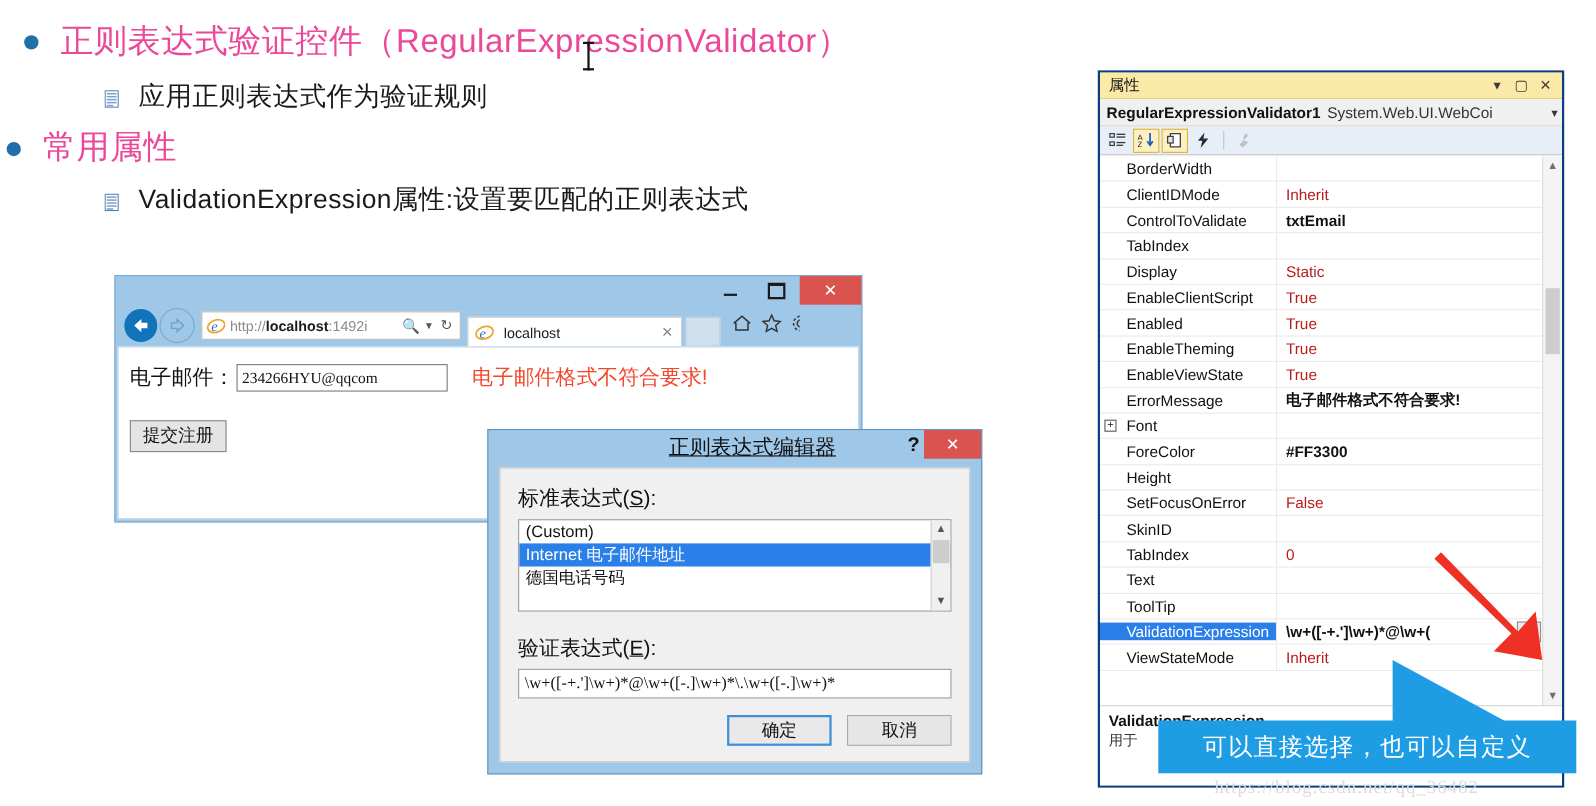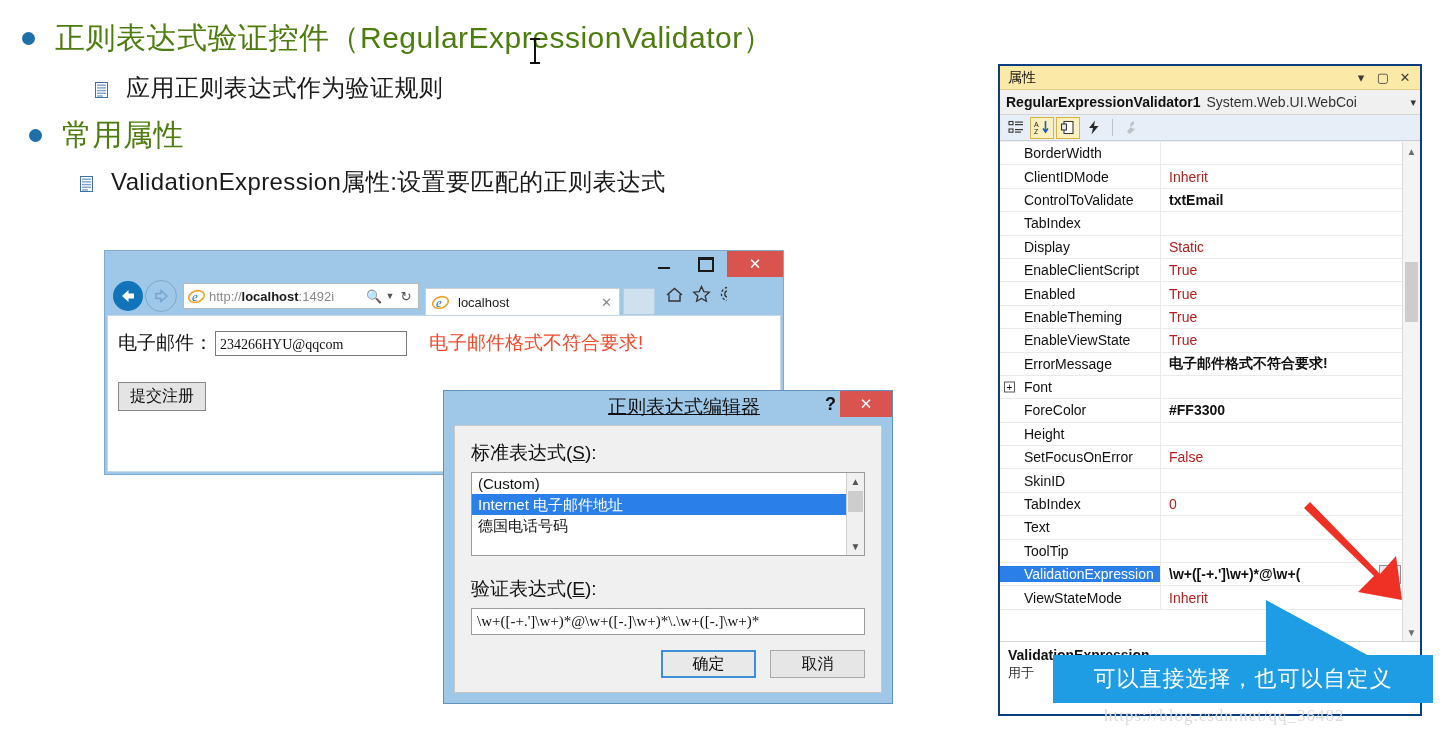--- a/index.html
+++ b/index.html
@@ -6,21 +6,21 @@
   html,body{margin:0;padding:0;}
   body{
     width:1451px;height:733px;overflow:hidden;background:#ffffff;
     font-family:"Liberation Sans","DejaVu Sans",sans-serif;
     position:relative;
   }
   
   #slide-text{position:absolute;left:0;top:0;width:960px;height:220px;}
   .bullet-l1{position:absolute;display:flex;align-items:flex-start;}
   .dot{width:13px;height:13px;border-radius:50%;background:#1f6fa8;margin-right:20px;margin-top:12px;flex:0 0 auto;}
-  .l1-text{font-size:30px;color:#4d7c0f;letter-spacing:0.5px;white-space:nowrap;line-height:1.2;}
+  .l1-text{font-size:30px;color:#ec4899;letter-spacing:0.5px;white-space:nowrap;line-height:1.2;}
   .bullet-l2{position:absolute;display:flex;align-items:flex-start;}
   .sq{width:13px;height:16px;margin-right:18px;margin-top:8px;flex:0 0 auto;position:relative;}
   .sq svg{display:block;}
   .l2-text{font-size:24px;color:#1a1a1a;letter-spacing:0.4px;white-space:nowrap;line-height:1.2;}
   #text-cursor{position:absolute;left:534px;top:38px;width:2px;height:26px;background:#111;}
   #text-cursor:before,#text-cursor:after{content:"";position:absolute;left:-4px;width:10px;height:2px;background:#111;}
   #text-cursor:before{top:0;}
   #text-cursor:after{bottom:0;}
 
   
@@ -198,25 +198,25 @@
             <rect x="2" y="2.5" width="9" height="1.4"></rect>
             <rect x="2" y="5.2" width="9" height="1.4"></rect>
             <rect x="2" y="7.9" width="9" height="1.4"></rect>
             <rect x="2" y="10.6" width="9" height="1.4"></rect>
             <rect x="2" y="13.3" width="6" height="1.4"></rect>
           </g>
         </svg>
     </span>
     <span class="l2-text">应用正则表达式作为验证规则</span>
   </div>
-  <div class="bullet-l1" style="left:29px;top:117px;">
+  <div class="bullet-l1" style="left:6px;top:117px;">
     <span class="dot"></span>
     <span class="l1-text">常用属性</span>
   </div>
-  <div class="bullet-l2" style="left:80px;top:168px;">
+  <div class="bullet-l2" style="left:95px;top:168px;">
     <span class="sq">
       <svg width="13" height="16" viewBox="0 0 13 16">
           <rect x="0.5" y="0.5" width="12" height="15" fill="#ffffff" stroke="#3c6fa8"></rect>
           <g fill="#7ba2cc">
             <rect x="2" y="2.5" width="9" height="1.4"></rect>
             <rect x="2" y="5.2" width="9" height="1.4"></rect>
             <rect x="2" y="7.9" width="9" height="1.4"></rect>
             <rect x="2" y="10.6" width="9" height="1.4"></rect>
             <rect x="2" y="13.3" width="6" height="1.4"></rect>
           </g>

